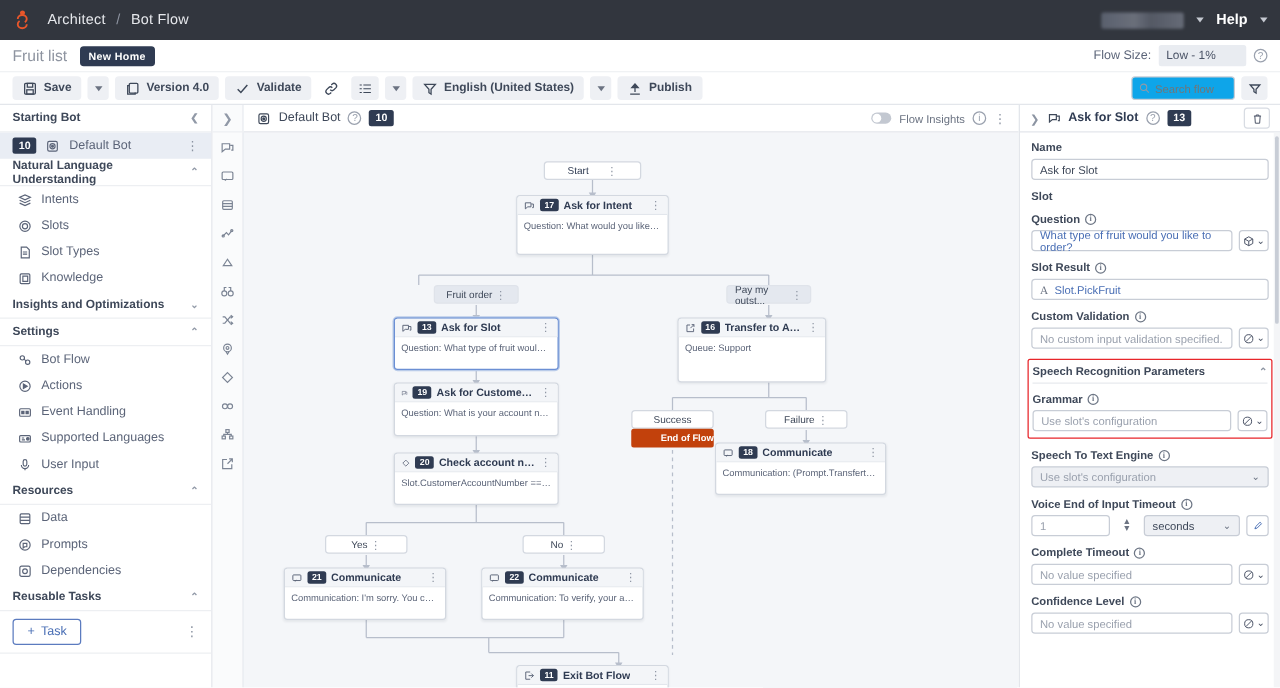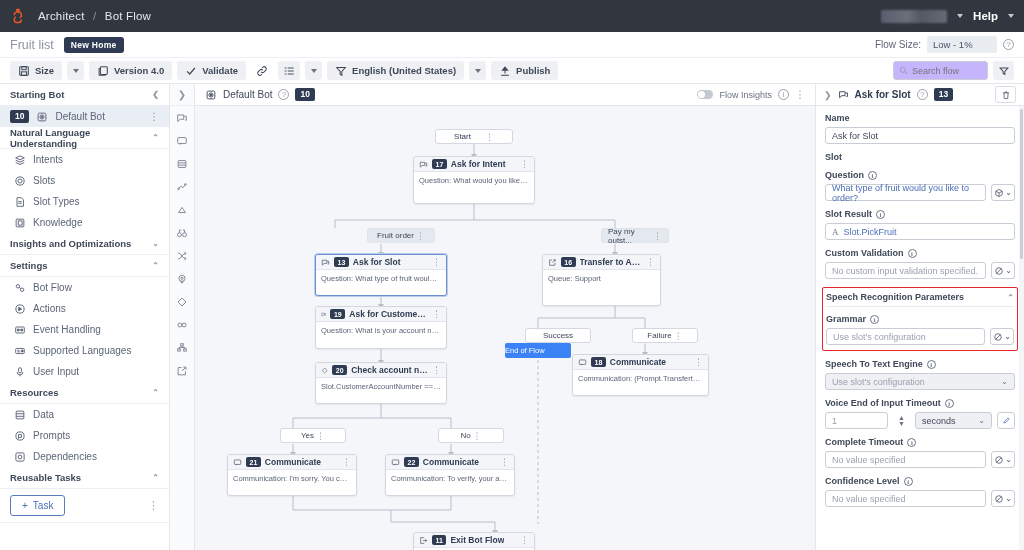--- a/index.html
+++ b/index.html
@@ -59,21 +59,21 @@
   .tbtn {
     display:flex; align-items:center; gap:5px; height:19px; padding:0 8px;
     background:#eef0f4; border-radius:3px; font-size:9.5px; font-weight:bold; color:#3e4859;
   }
   .tbtn.icononly { padding:0 5px; }
   .tbtn.plain { background:transparent; }
   .tbtn-split { width:17px; height:19px; background:#eef0f4; border-radius:3px;
                 display:flex; align-items:center; justify-content:center; }
   .toolbar-right { margin-left:auto; display:flex; align-items:center; gap:5px; }
   .searchbox {
-    width:95px; height:19px; background:#c4b5fd; border:1px solid #c8cdd6; border-radius:3px;
+    width:83px; height:19px; background:#0ea5e9; border:1px solid #c8cdd6; border-radius:3px;
     display:flex; align-items:center; gap:4px; padding:4px 5px; font-size:9px; color:#9299a6;
   }
   .filterbtn { width:21px;height:19px;background:#eef0f4;border-radius:3px;
                display:flex;align-items:center;justify-content:center;}
 
   
   .body { flex:1; display:flex; min-height:0; }
 
   
   .sidebar { width:170px; flex:0 0 170px; background:#fff; border-right:1px solid #e3e6eb;
@@ -135,27 +135,27 @@
   .node-title { font-size:8.5px; font-weight:bold; color:#2f3b52; white-space:nowrap;
                 overflow:hidden; text-overflow:ellipsis; }
   .node-head .dots { margin-left:auto; color:#8c94a2; font-size:9px; }
   .node-body { padding:4px 5px; font-size:7.5px; color:#5b6478; line-height:1.3;
                white-space:nowrap; overflow:hidden; text-overflow:ellipsis; }
   .nbadge { background:#2f3b52; color:#fff; font-size:7px; font-weight:bold;
             border-radius:2px; padding:1.5px 3.5px; line-height:1; }
   .pill {
     position:absolute; background:#e4e8ef; border-radius:3px; height:15px;
     display:flex; align-items:center; justify-content:center; gap:2px;
-    font-size:8px; color:#3e4859; padding:0 6px; border:1px solid #dfe3ea;margin-left:20px;
+    font-size:8px; color:#3e4859; padding:0 6px; border:1px solid #dfe3ea;
   }
   .pill.white { background:#fff; border:1px solid #d3d8e0; }
   .pill .dots{ color:#8c94a2; font-size:9px; }
   .endflow {
-    position:absolute; background:#3b82f6; color:#fff; font-size:7.5px; font-weight:normal;
-    border-radius:2px; padding:3px 0; text-align:left;
+    position:absolute; background:#c2410c; color:#fff; font-size:7.5px; font-weight:bold;
+    border-radius:2px; padding:3px 0; text-align:right;
   }
   .start-node {
     position:absolute; background:#fff; border:1px solid #d3d8e0; border-radius:3px;
     height:15px; display:flex; align-items:center; justify-content:center; gap:14px;
     font-size:8px; color:#2f3b52; padding:0 6px;
   }
 
   
   .panel { width:209px; flex:0 0 209px; background:#fff; border-left:1px solid #e3e6eb;
            display:flex; flex-direction:column; }
@@ -233,21 +233,21 @@
     </div>
   </div>
 
   <div class="toolbar">
     <div class="tbtn">
       <svg class="ico" viewBox="0 0 14 14" fill="none" stroke="#3e4859" stroke-width="1.2">
         <rect x="2" y="2" width="10" height="10" rx="1"></rect>
           <rect x="4.5" y="2" width="5" height="3.5"></rect>
           <rect x="4" y="8" width="6" height="4"></rect>
       </svg>
-      <span>Size</span>
+      <span>Save</span>
     </div>
     <div class="tbtn-split">
       <span class="chev dark"></span>
     </div>
     <div class="tbtn">
       <svg class="ico" viewBox="0 0 14 14" fill="none" stroke="#3e4859" stroke-width="1.2">
         <rect x="4" y="2" width="8" height="9" rx="1"></rect>
           <path d="M4 4H2.5v8h7v-1.5"></path>
       </svg>
       <span>Version 4.0</span>

